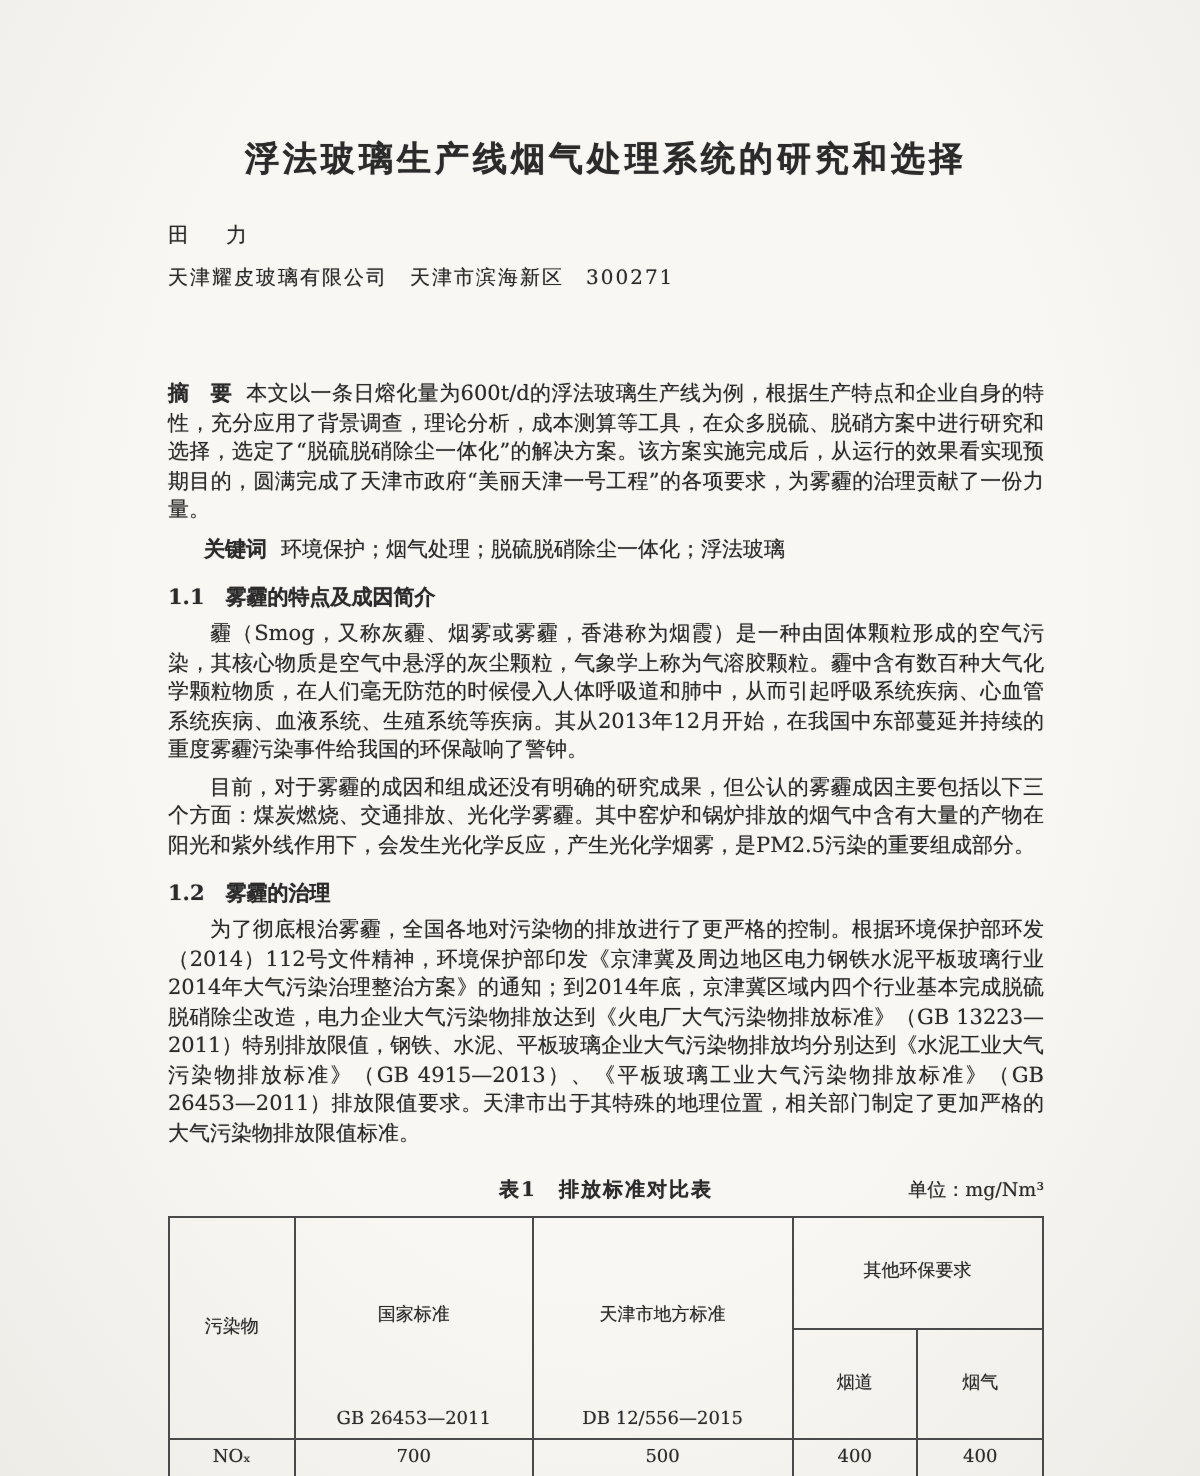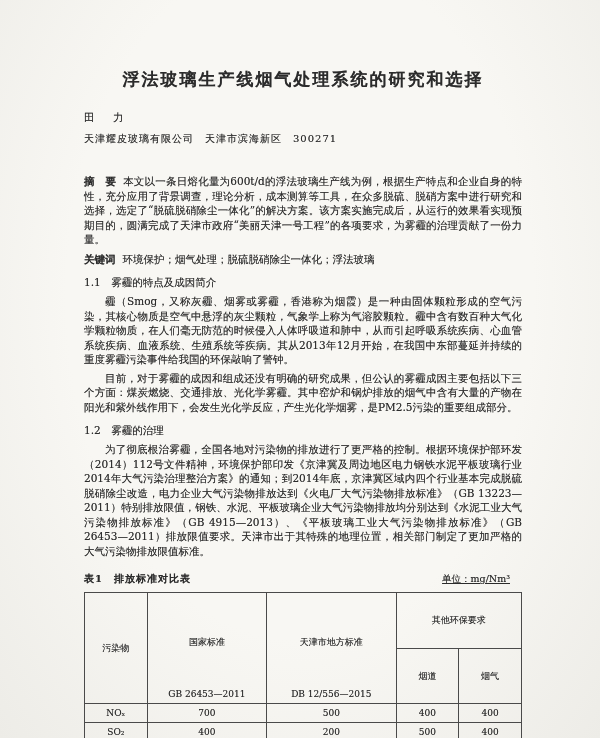--- a/index.html
+++ b/index.html
@@ -15,35 +15,35 @@
   .title {
     text-align: center; font-size: 17px; font-weight: bold;
     letter-spacing: 2px; margin: 14px 0 0 0;
   }
   .author { font-size: 10.5px; margin-top: 20px; letter-spacing: 4px; }
   .affiliation { text-align: left; font-size: 10px; margin-top: 7px; letter-spacing: 1px; }
 
   .abstract, .keywords, .body-para, .plain-para {
     font-size: 10.5px; line-height: 14.5px; text-align: justify; margin: 0;
   }
-  .abstract { margin-top: 28px; }
-  .keywords { margin-top: 5px; }
+  .abstract { margin-top: 44px; }
+  .keywords { margin-top: 5px; margin-left: 18px; }
   .inline-label { font-weight: bold; margin-right: 7px; }
 
   .h-sec  { font-size: 11.5px; font-weight: bold; margin: 20px 0 0 0; letter-spacing: 1px; }
-  .h-sub  { font-size: 10.5px; font-weight: normal; margin: 10px 0 0 0; }
+  .h-sub  { font-size: 10.5px; font-weight: bold; margin: 10px 0 0 0; }
   .body-para { text-indent: 2em; margin-top: 4px; }
   .plain-para { text-indent: 2em; margin-top: 3px; }
 
   .table-head-line {
     position: relative; margin-top: 14px; height: 15px;
-    font-size: 10px; 
+    font-size: 10px; text-align: center;
   }
   .table-caption { font-weight: bold; letter-spacing: 1px; }
-  .table-unit { position: absolute; right: 12px; top: 1px; font-weight: normal; font-size: 9.5px; text-decoration: underline; }
+  .table-unit { position: absolute; right: 0; top: 1px; font-weight: normal; font-size: 9.5px; }
 
   table.cmp {
     width: 100%; border-collapse: collapse; margin-top: 5px;
     font-size: 9px; table-layout: fixed;
   }
   table.cmp th, table.cmp td {
     border: 0.8px solid #4a4a4a;
     text-align: center; vertical-align: middle;
     padding: 3px 2px; font-weight: normal; line-height: 1.35;
   }

